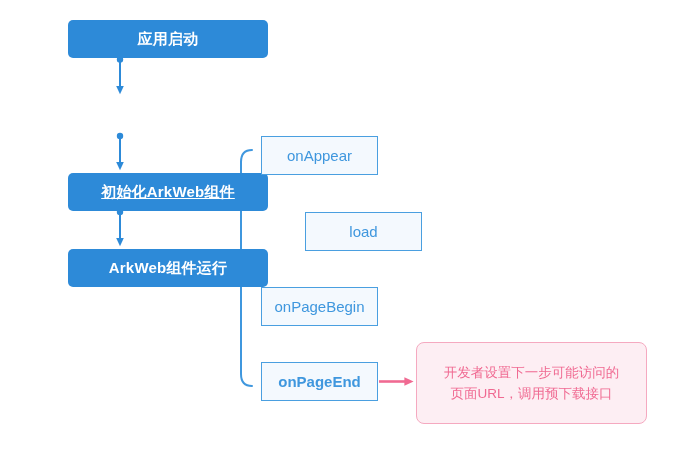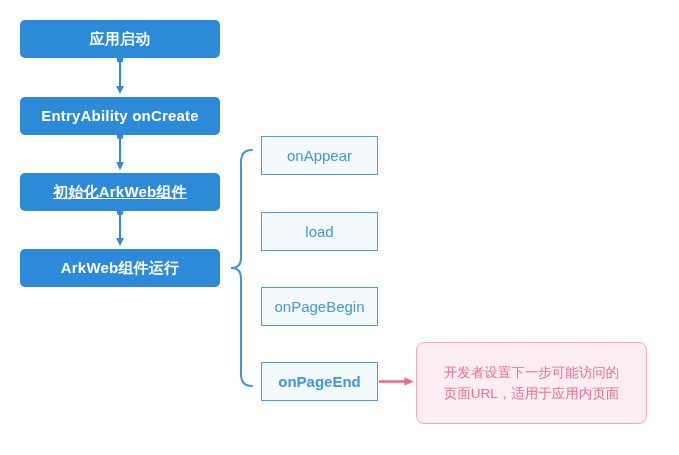--- a/index.html
+++ b/index.html
@@ -39,39 +39,39 @@
     left: 20px;
     width: 200px;
     height: 38px;
     background: #2d8ad8;
     border-radius: 5px;
     color: #ffffff;
     font-size: 15px;
     font-weight: bold;
     letter-spacing: 0.2px;
   }
-  .stage.cn { font-size: 15px; }
+  .stage.cn { font-size: 15px; margin-left: 48px; }
   .s1 { top: 20px; }
   .s2 { top: 97px; }
   .s3 { top: 173px; text-decoration: underline; }
   .s4 { top: 249px; }
 
   
   .callback {
     left: 261px;
     width: 117px;
     height: 39px;
     background: #f4f9fe;
     border: 1.4px solid #4a9fe0;
     border-radius: 0;
     color: #3f97de;
     font-size: 15px;
   }
   .c1 { top: 136px; }
-  .c2 { top: 212px; }
+  .c2 { top: 212px; margin-left: 44px; }
   .c3 { top: 287px; }
   .c4 { top: 362px; font-weight: bold; }
 
   
   .note {
     position: absolute;
     left: 416px;
     top: 342px;
     width: 231px;
     height: 82px;
@@ -130,32 +130,31 @@
                C241,382 244,386 252,386"></path>
     </g>
 
     <g>
       <line x1="379" y1="381.5" x2="409" y2="381.5" stroke="#f06a92" stroke-width="2.6" marker-end="url(#arrowPink)"></line>
     </g>
   </svg>
 
   <div class="node stage cn s1">应用启动</div>
 
-  <div class="node stage s2">EntryAbility onCreate</div>
 
   <div class="node stage cn s3">初始化ArkWeb组件</div>
 
   <div class="node stage cn s4">ArkWeb组件运行</div>
 
   <div class="node callback c1">onAppear</div>
 
   <div class="node callback c2">load</div>
 
   <div class="node callback c3">onPageBegin</div>
 
   <div class="node callback c4">onPageEnd</div>
 
   <div class="note">
     <span class="note-line">开发者设置下一步可能访问的</span>
-    <span class="note-line">页面URL，适用于应用内页面</span>
+    <span class="note-line">页面URL，调用预下载接口</span>
   </div>
 
 </div>
 
 </body></html>

